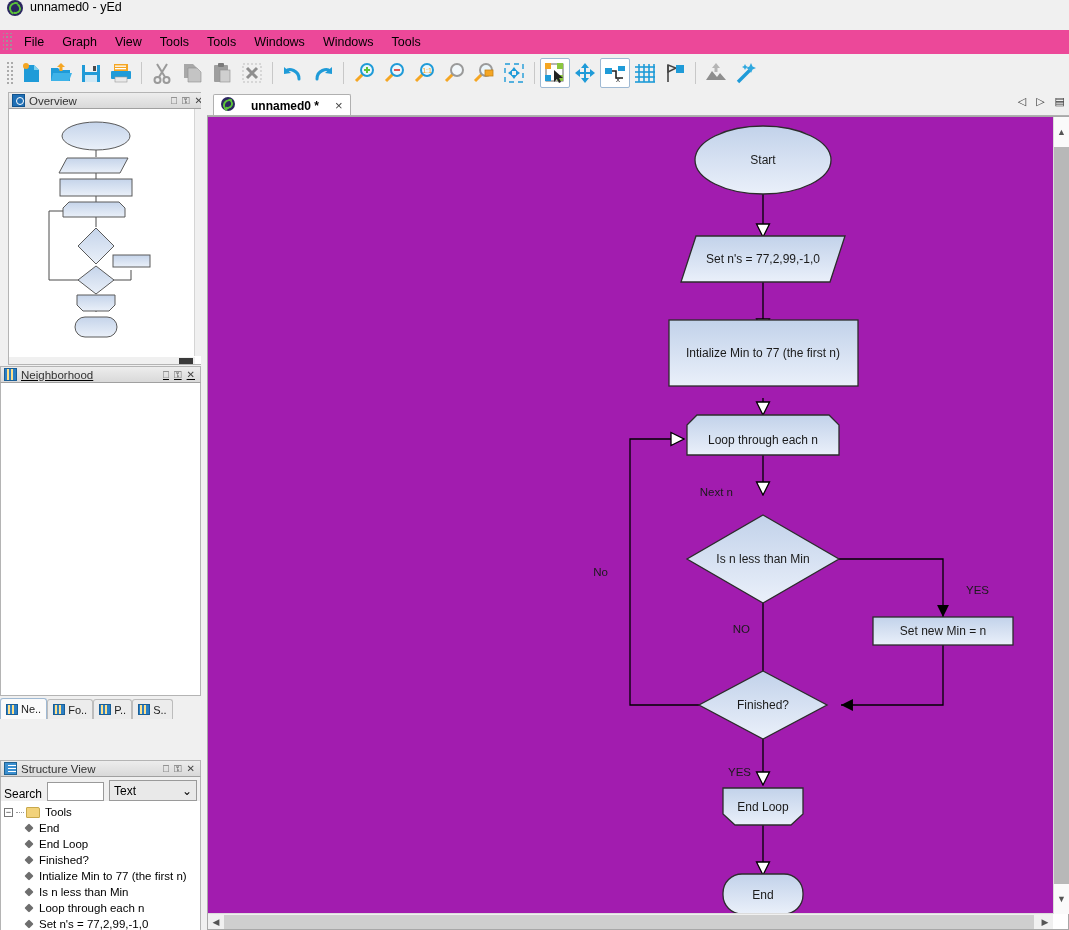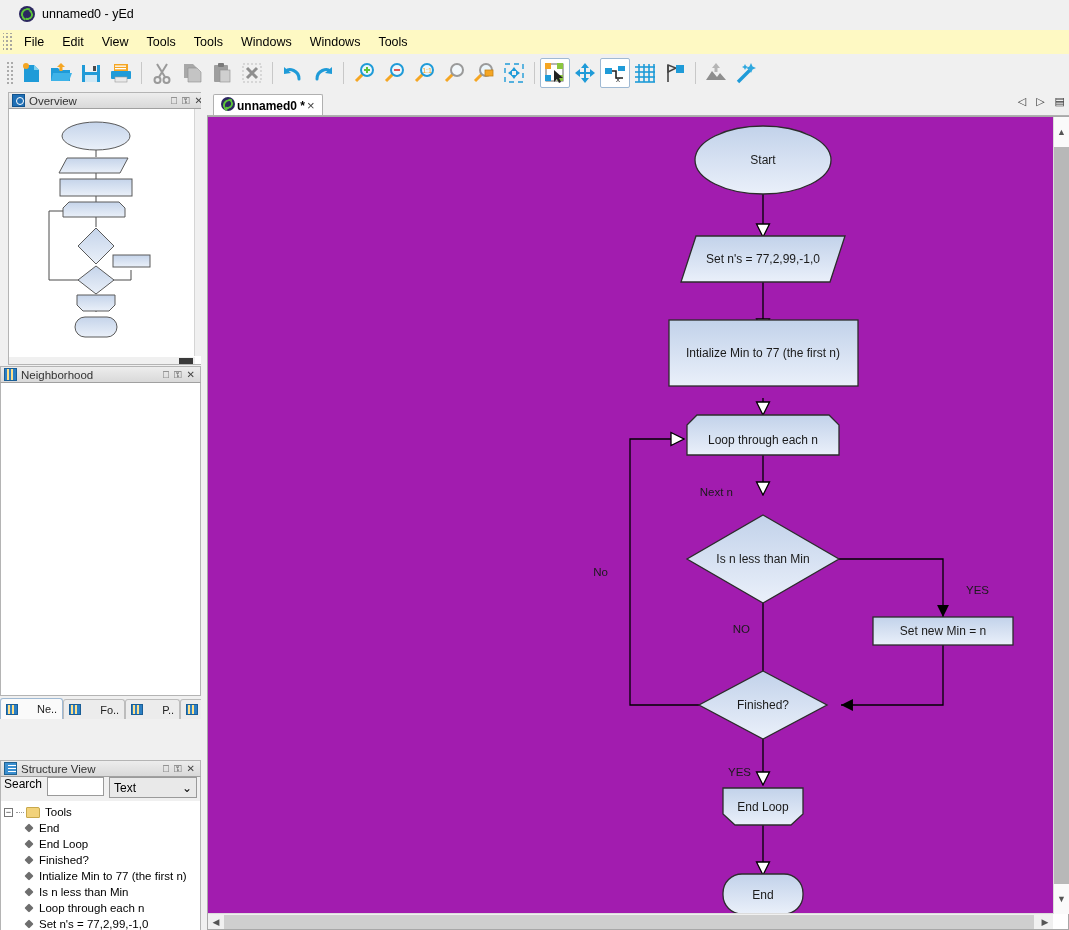--- a/index.html
+++ b/index.html
@@ -10,39 +10,39 @@
     font-family: "Liberation Sans", sans-serif;
     font-size: 12px;
     color: #000;
     background: #f0f0f0;
   }
   #app { position: relative; width: 1069px; height: 930px; background: #f0f0f0; }
 
   
   .titlebar {
     position: absolute; left: 0; top: 0; width: 1069px; height: 28px;
-    background: #f0f0f0; display: flex; align-items: center; padding-left: 19px;
+    background: #f0f0f0; display: flex; align-items: flex-start; padding-left: 7px;
   }
   .titlebar .app-icon { width: 16px; height: 16px; margin-right: 7px; position: relative; }
   .titlebar .title-text { font-size: 12.5px; color: #000; }
 
   
   .yicon { position: relative; width: 16px; height: 16px; border-radius: 50%;
     background: #2b2660; overflow: hidden; display:inline-block; }
   .yicon::before { content:""; position:absolute; left:2px; top:2px; width:9px; height:9px;
     border-radius:50%; border:2.2px solid #5cc23a; border-right-color:transparent; border-bottom-color:transparent;
     transform: rotate(-20deg); }
   .yicon::after { content:""; position:absolute; right:2px; bottom:2px; width:7px; height:7px;
     border-radius:50%; border:2.2px solid #5cc23a; border-left-color:transparent; border-top-color:transparent;
     transform: rotate(-20deg); }
 
   
   .menubar {
     position: absolute; left: 0; top: 30px; width: 1069px; height: 24px;
-    background: #fef9c3; display: flex; align-items: center;
+    background: #ec4899; display: flex; align-items: center;
   }
   .menu-grip { width: 10px; height: 18px; margin: 0 2px 0 3px;
     background-image: radial-gradient(circle, #999 1px, transparent 1px);
     background-size: 4px 4px; background-position: 2px 2px; opacity:.85;}
   .menu-item { padding: 3px 9px; font-size: 12.5px; color: #000; cursor: default; }
 
   
   .toolbar {
     position: absolute; left: 0; top: 54px; width: 1069px; height: 37px;
     background: #f0f0f0; display: flex; align-items: center; padding-left: 6px; gap: 0px;
@@ -79,37 +79,37 @@
   
   #overview-panel { position: absolute; left: 8px; top: 0; width: 201px; height: 273px; }
   .ov-body { position: absolute; left: 0; top: 17px; width: 201px; height: 256px;
     background: #ffffff; border: 1px solid #b4b4b4; border-top: none; overflow: hidden; }
   .ov-canvas { position: absolute; left: 0; top: 0; width: 175px; height: 247px; background: #fff; }
   .ov-vscroll { position: absolute; right: 0; top: 0; width: 14px; height: 247px; background: #f0f0f0; border-left:1px solid #d5d5d5;}
   .ov-hscroll { position: absolute; left: 0; bottom: 0; width: 186px; height: 7px; background: #f0f0f0; }
   .ov-hthumb { position:absolute; left: 170px; bottom: 0px; width: 14px; height: 6px; background: #3a3a3a;}
 
   
-  #neighborhood-panel { position: absolute; left: 0; top: 274px; width: 201px; height: 366px; }
+  #neighborhood-panel { position: absolute; left: 0; top: 274px; width: 201px; height: 366px; text-decoration: underline; }
   .nb-body { position: absolute; left: 0; top: 17px; width: 201px; height: 313px;
     background: #fff; border: 1px solid #b4b4b4; border-top: none; }
   .nb-tabs { position: absolute; left: 0; top: 331px; width: 201px; height: 22px; display: flex; align-items: flex-end; gap: 0px;}
-  .nb-tab { height: 20px; display: flex; align-items: center; gap: 19px; padding: 0 5px;
+  .nb-tab { height: 20px; display: flex; align-items: center; gap: 3px; padding: 0 5px;
     font-size: 11px; color: #222; background: #ececec; border: 1px solid #bcbcbc; border-bottom: none;
     border-top-left-radius: 3px; border-top-right-radius: 3px; }
   .nb-tab.active { background: #fafafa; border-color: #9fb9d3; height: 21px; }
   .nb-tab .tabico { width: 12px; height: 11px; background: #2b7fc4; border:1px solid #1a5e96;
     background-image: linear-gradient(to right, transparent 1px, #ffe08a 1px 3px, transparent 3px 5px, #ffe08a 5px 7px, transparent 7px);
     flex: 0 0 auto; }
 
   
   #structure-panel { position: absolute; left: 0; top: 668px; width: 201px; height: 262px; }
   .sv-search { position: absolute; left: 0; top: 17px; width: 201px; height: 24px;
     background: #f0f0f0; border-left: 1px solid #b4b4b4; border-right: 1px solid #b4b4b4;
-    display: flex; align-items: flex-start; gap: 5px; padding: 0 3px; }
+    display: flex; align-items: flex-end; gap: 5px; padding: 0 3px; }
   .sv-search .lbl { font-size: 12px; color: #000; }
   .sv-input { width: 57px; height: 19px; background: #fff; border: 1px solid #9a9a9a; }
   .sv-select { flex: 1; height: 21px; background: #e9e9e9; border: 1px solid #9a9a9a;
     display: flex; align-items: center; justify-content: space-between; padding: 0 4px; font-size: 12px; }
   .sv-tree { position: absolute; left: 0; top: 41px; width: 201px; height: 180px; background: #fff;
     border: 1px solid #b4b4b4; border-top: none; border-bottom: none; overflow: hidden; padding-top: 3px;}
   .tree-row { display: flex; align-items: center; height: 16px; font-size: 11.5px; color: #000; white-space: nowrap; }
   .tree-root { padding-left: 3px; }
   .tree-child { padding-left: 24px; }
   .expander { width: 9px; height: 9px; border: 1px solid #767676; background: #fff;
@@ -119,21 +119,21 @@
     border-radius: 1px 2px 1px 1px; }
   .nodedot { width: 8px; height: 8px; background: #6e6e6e; margin-right: 6px;
     clip-path: polygon(50% 0%, 100% 50%, 50% 100%, 0% 50%); transform: scale(1.15); }
 
   .dock-splitter { position: absolute; left: 201px; top: 92px; width: 6px; height: 838px; background: #f0f0f0; }
 
   
   .editor { position: absolute; left: 207px; top: 92px; width: 862px; height: 838px; background: #f0f0f0; }
   .doc-tabbar { position: absolute; left: 0; top: 0; width: 862px; height: 24px; background: #f0f0f0; }
   .doc-tab { position: absolute; left: 6px; top: 2px; height: 22px; background: #fff;
-    border: 1px solid #b0b0b0; border-bottom: none; display: flex; align-items: center; gap: 2px;
+    border: 1px solid #b0b0b0; border-bottom: none; display: flex; align-items: center; gap: 16px;
     padding: 0 7px; border-top-left-radius: 2px; border-top-right-radius: 2px; }
   .doc-tab .label { font-size: 12px; font-weight: bold; color: #000; }
   .doc-tab .closex { font-size: 13px; color: #444; line-height: 1; }
   .tabbar-underline { position: absolute; left: 0; top: 23px; width: 862px; height: 1px; background: #b0b0b0; }
   .tabbar-right { position: absolute; right: 4px; top: 3px; display: flex; align-items: center; gap: 10px; }
   .tabbar-right span { font-size: 11px; color: #333; }
 
   .canvas-wrap { position: absolute; left: 0; top: 24px; width: 862px; height: 814px;
     background: #fff; border: 1px solid #a8a8a8; }
   .canvas { position: absolute; left: 0; top: 0; width: 845px; height: 797px; background: #a21caf; overflow: hidden; }
@@ -156,21 +156,21 @@
 <div id="app">
 
   <div class="titlebar">
     <span class="app-icon"><span class="yicon"></span></span>
     <span class="title-text">unnamed0 - yEd</span>
   </div>
 
   <div class="menubar">
     <div class="menu-grip"></div>
     <div class="menu-item">File</div>
-    <div class="menu-item">Edit</div>
+    <div class="menu-item">Graph</div>
     <div class="menu-item">View</div>
     <div class="menu-item">Tools</div>
     <div class="menu-item">Tools</div>
     <div class="menu-item">Windows</div>
     <div class="menu-item">Windows</div>
     <div class="menu-item">Tools</div>
   </div>
 
   <div class="toolbar">
     <div class="tb-grip"></div>

